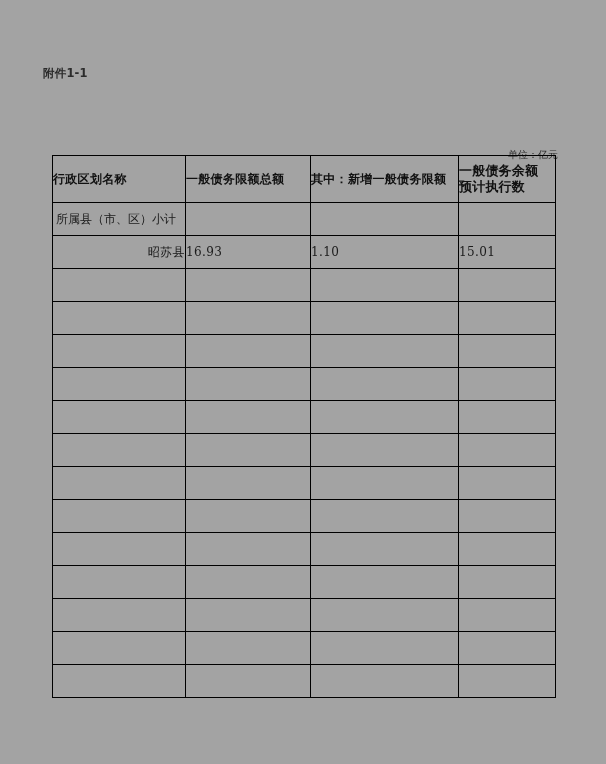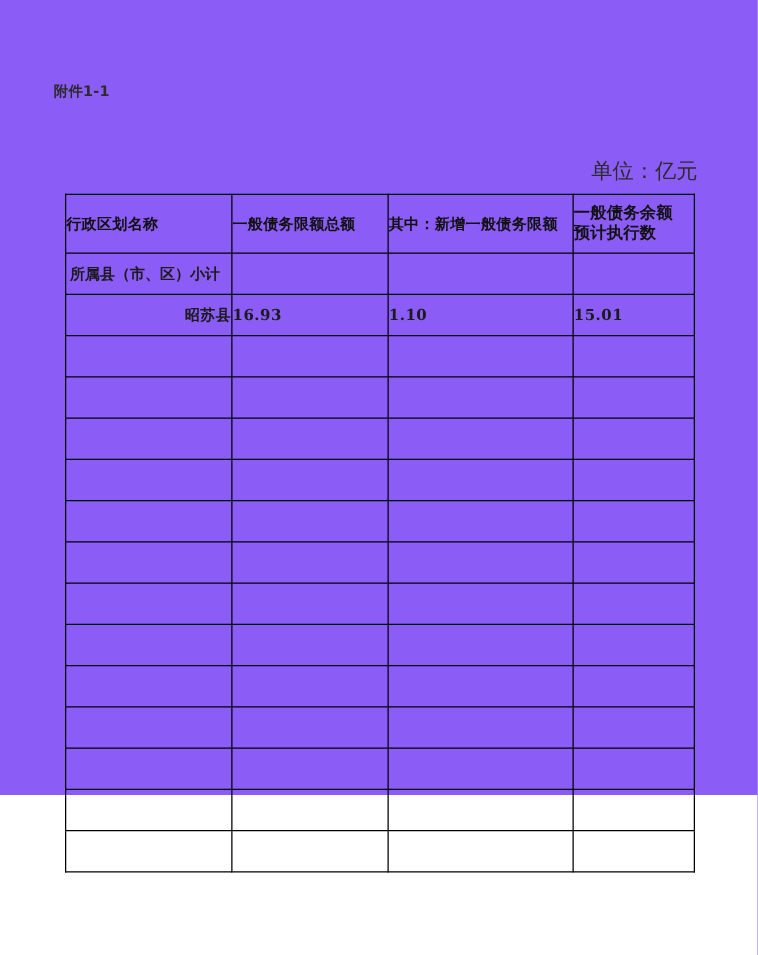--- a/index.html
+++ b/index.html
@@ -15,22 +15,22 @@
     color: #231f20;
     overflow: hidden;
     position: relative;
   }
 
   .page {
     position: absolute;
     left: 0;
     top: 0;
     width: 606px;
-    height: 636px;
-    background: #8b5cf6;
+    height: 764px;
+    background: #a3a3a3;
   }
 
   
   .attach-label {
     position: absolute;
     left: 43px;
     top: 66px;
     font-size: 11.5px;
     font-weight: 700;
     letter-spacing: 0.2px;
@@ -50,22 +50,22 @@
     font-weight: 700;
     letter-spacing: 0.6px;
     color: #1d1d1d;
     white-space: nowrap;
   }
 
   
   .unit-note {
     position: absolute;
     right: 48px;
-    top: 125px;
-    font-size: 17px;
+    top: 148px;
+    font-size: 10px;
     color: #2b2b2b;
     white-space: nowrap;
     font-family: Liberation Serif, serif;
   }
 
   
   .table-wrap {
     position: absolute;
     left: 52px;
     top: 155px;
@@ -104,21 +104,20 @@
     font-size: 13px;
     letter-spacing: 0.2px;
   }
 
   
   tr.data-row td {
     height: 32px;
     font-size: 12px;
     color: #1b1b1b;
     letter-spacing: 0.4px;
-    font-weight: bold;
   }
   td.name-cell {
     text-align: right;
     padding: 0 4px;
   }
   td.name-cell.left {
     text-align: left;
     padding-left: 3px;
     letter-spacing: 0px;
   }

